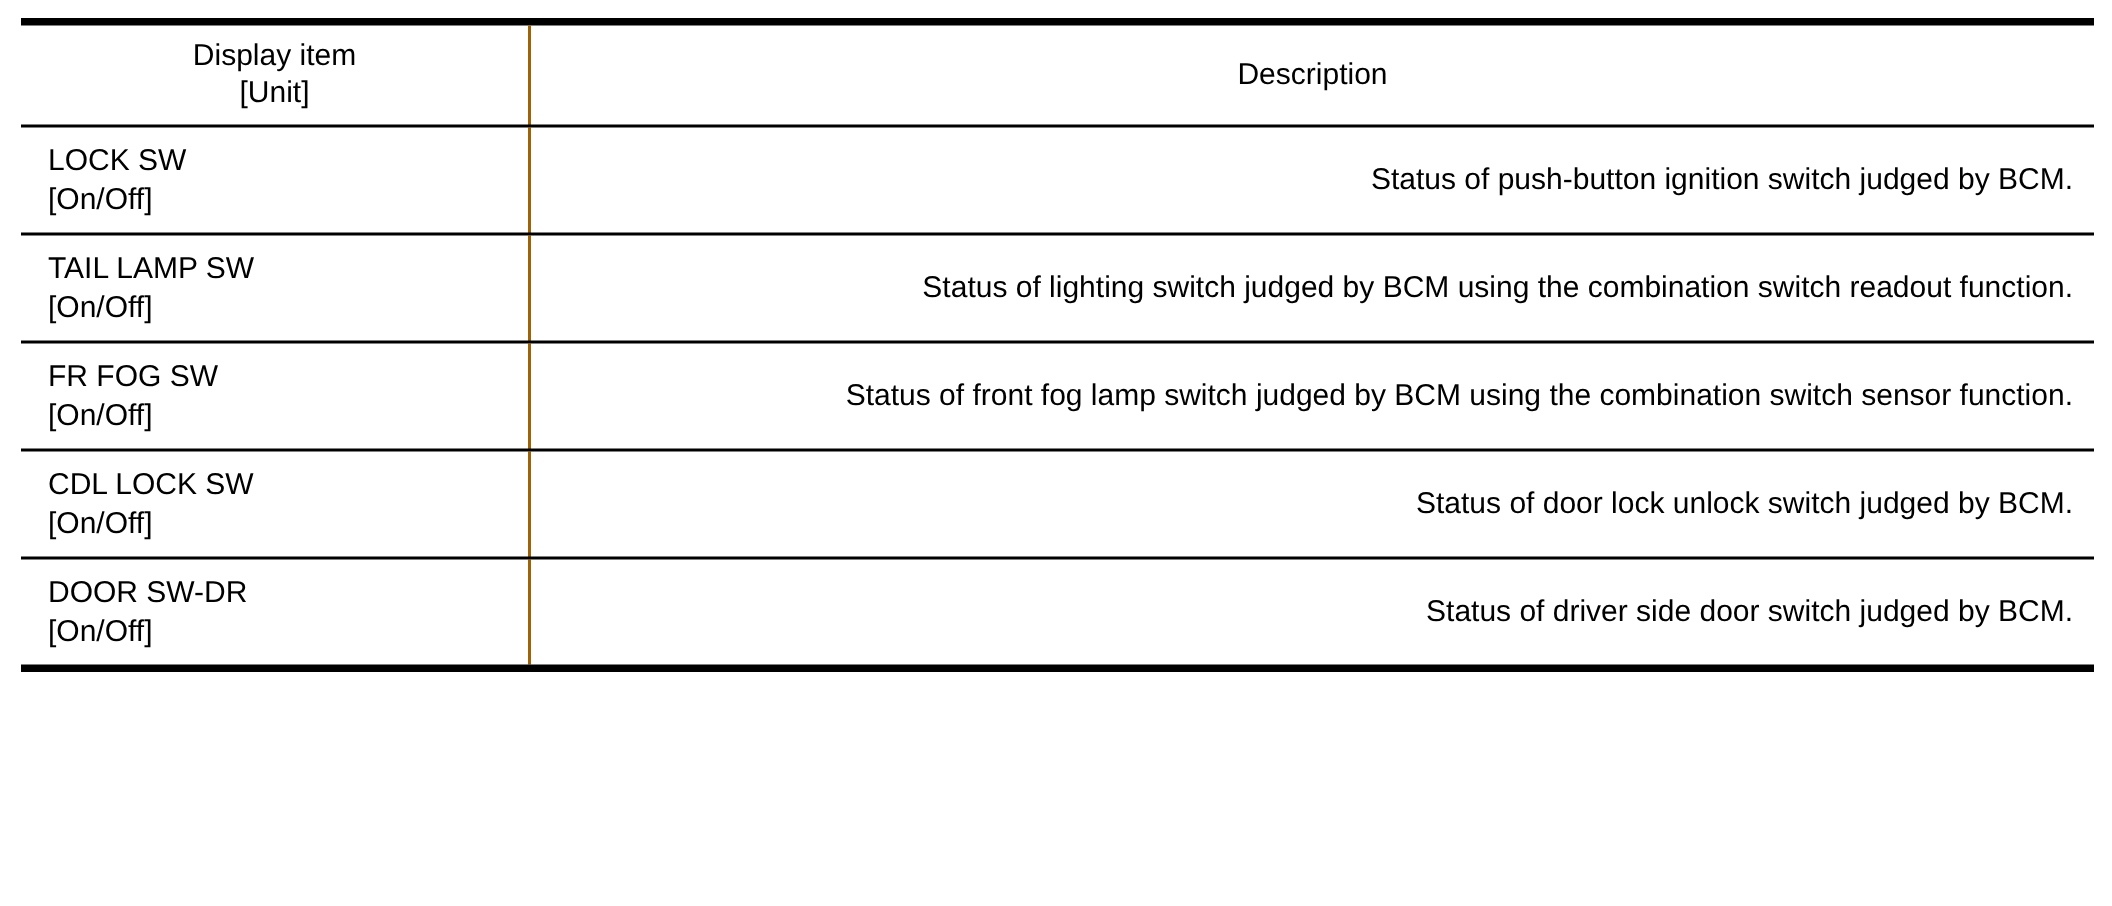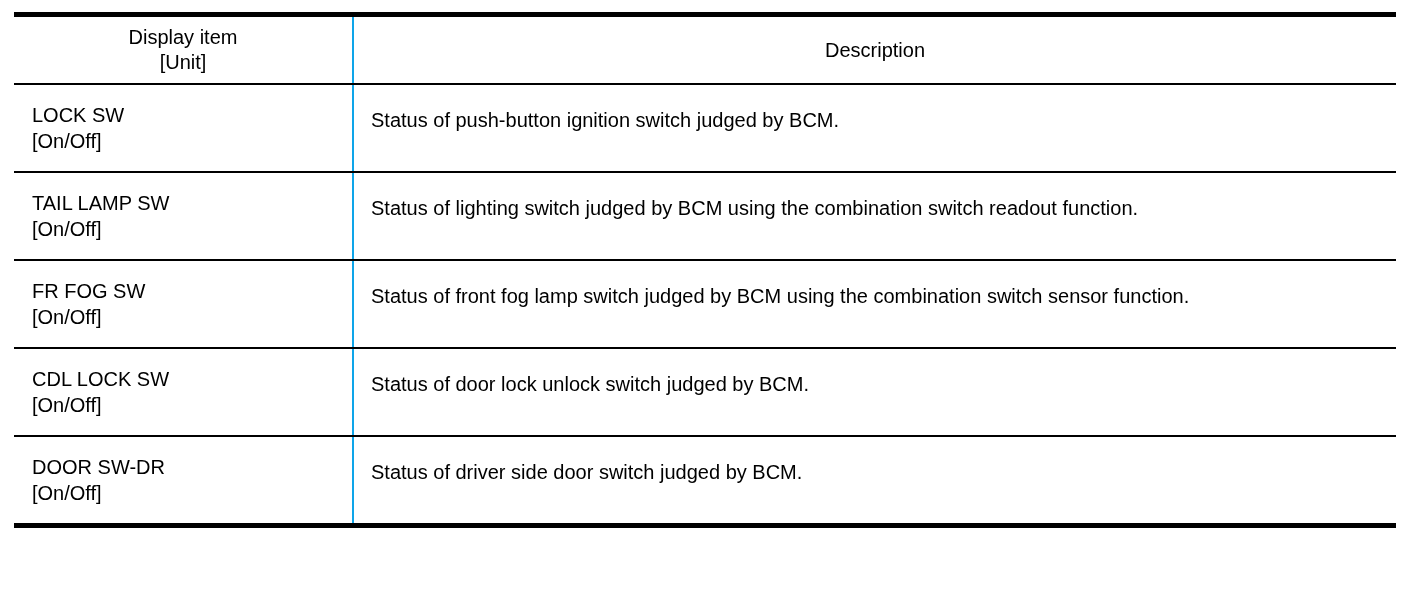--- a/index.html
+++ b/index.html
@@ -39,21 +39,21 @@
 
   
   .data-table thead tr.header-row > th {
     border-top: 5px solid #000000;
     border-bottom: 2px solid #000000;
   }
 
   
   .data-table th.cell-item,
   .data-table td.cell-item {
-    border-right: 2px solid #0ea5e9;
+    border-right: 2px solid #a16207;
   }
 
   .data-table th.cell-item,
   .data-table th.cell-desc {
     height: 66px;
     padding: 0;
     text-align: center;
     vertical-align: middle;
     font-weight: normal;
     font-size: 20px;
@@ -72,23 +72,23 @@
     height: 70px;
     padding: 0 10px 0 18px;
     vertical-align: middle;
     text-align: left;
     font-size: 20px;
     line-height: 26px;
   }
 
   .data-table td.cell-desc {
     height: 70px;
-    padding: 0 14px 16px 17px;
+    padding: 0 14px 0 17px;
     vertical-align: middle;
-    text-align: left;
+    text-align: right;
     font-size: 20px;
     line-height: 26px;
   }
 
   .item-name {
     display: block;
     white-space: nowrap;
   }
 
   .item-unit {

